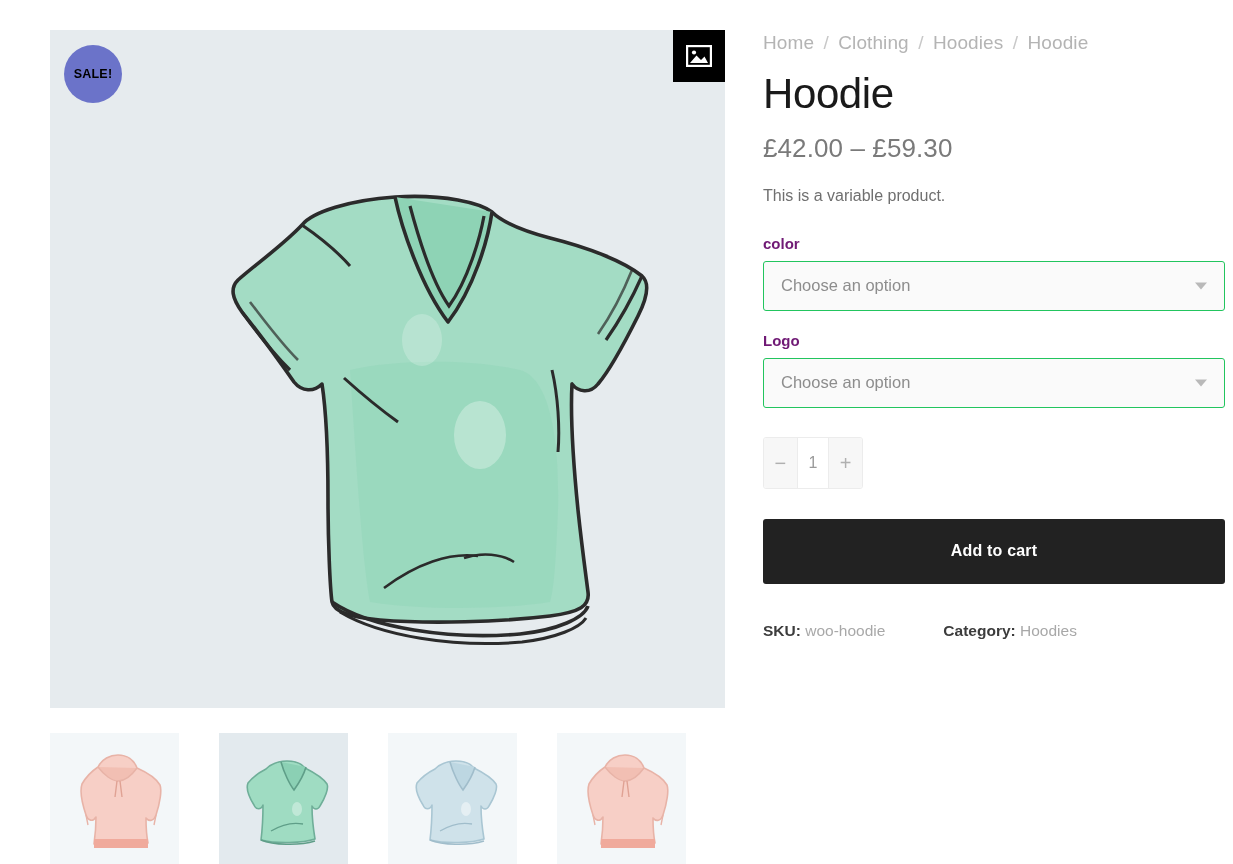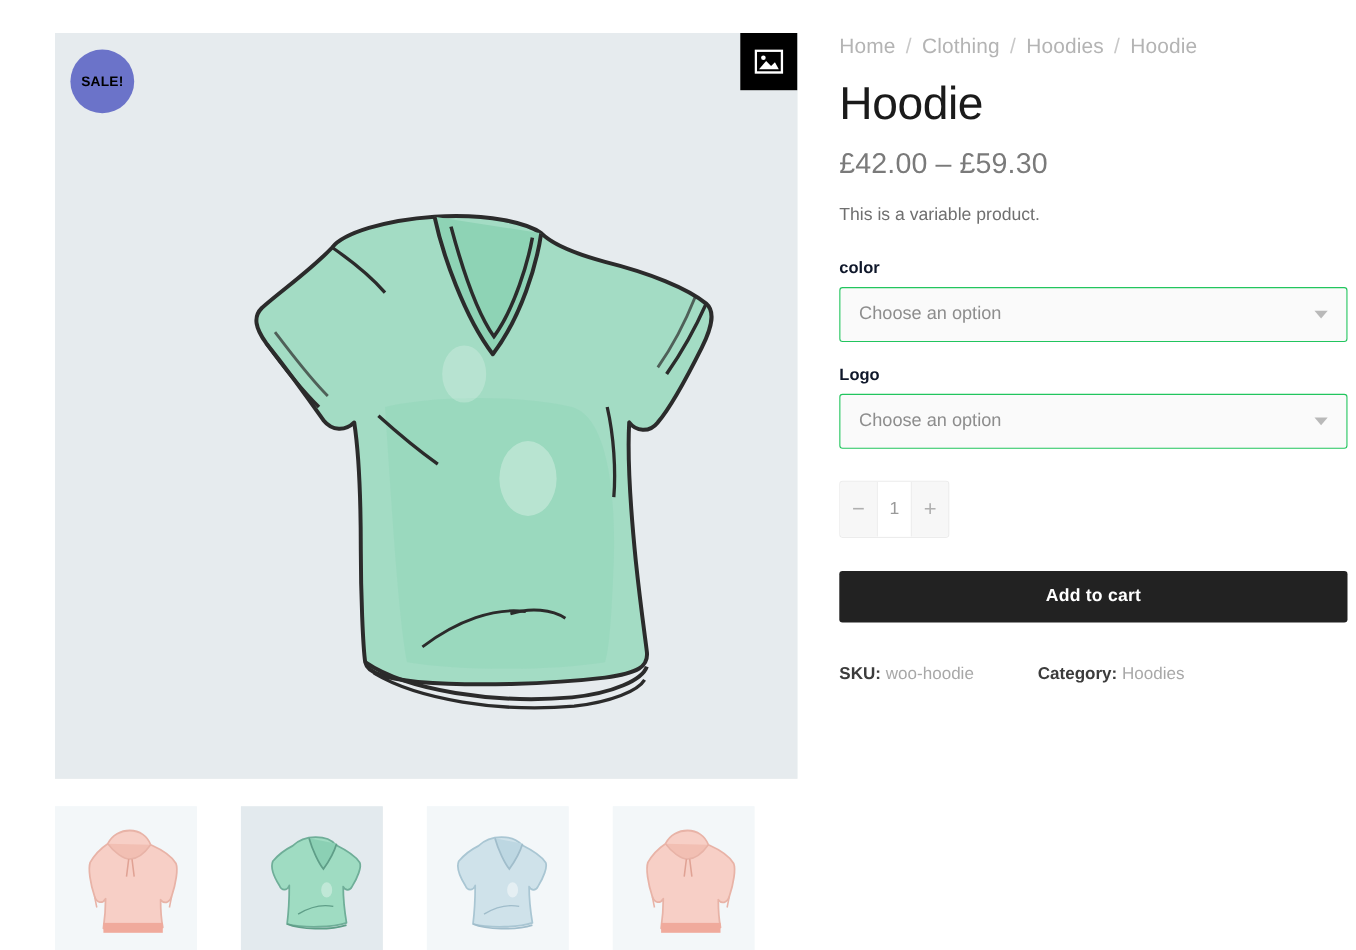--- a/index.html
+++ b/index.html
@@ -123,21 +123,21 @@
   .short-desc {
     font-size: 16px;
     color: #6f6f6f;
     margin-bottom: 27px;
     line-height: 1.5;
   }
 
   .attr-label {
     font-size: 15px;
     font-weight: bold;
-    color: #0f172a;
+    color: #701a75;
     margin-bottom: 9px;
   }
   .select-wrap {
     position: relative;
     width: 462px;
     height: 50px;
     margin-bottom: 21px;
   }
   .select-box {
     width: 100%;
@@ -194,21 +194,21 @@
     border-left: 1px solid #ececec;
     border-right: 1px solid #ececec;
     text-align: center;
     font-size: 16px;
     color: #9a9a9a;
     font-family: "Liberation Sans", sans-serif;
   }
 
   .add-to-cart {
     width: 462px;
-    height: 47px;
+    height: 65px;
     background: #222222;
     color: #ffffff;
     border: none;
     border-radius: 3px;
     font-size: 16px;
     font-weight: bold;
     cursor: pointer;
     font-family: "Liberation Sans", sans-serif;
     letter-spacing: 0.2px;
   }

